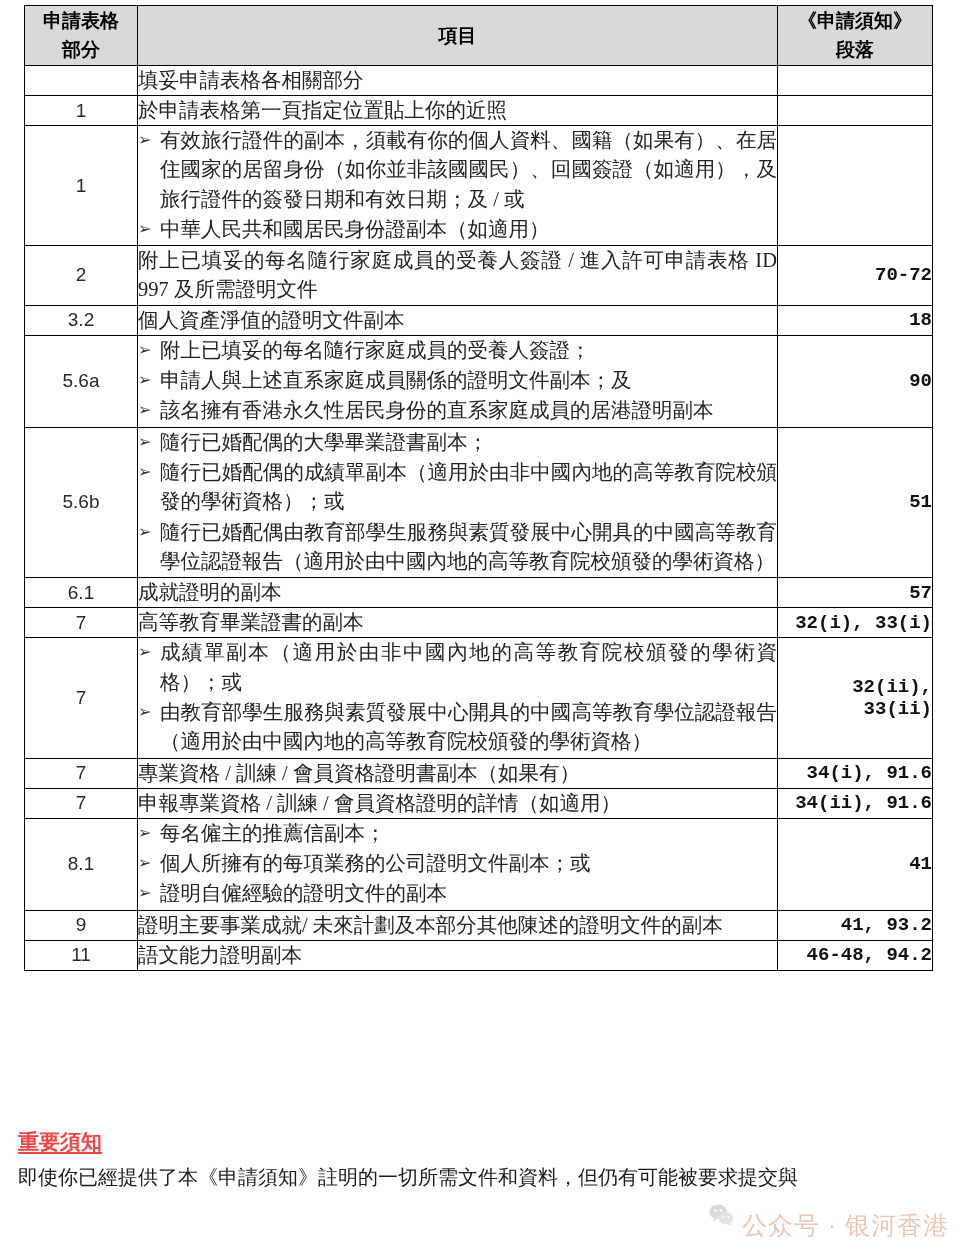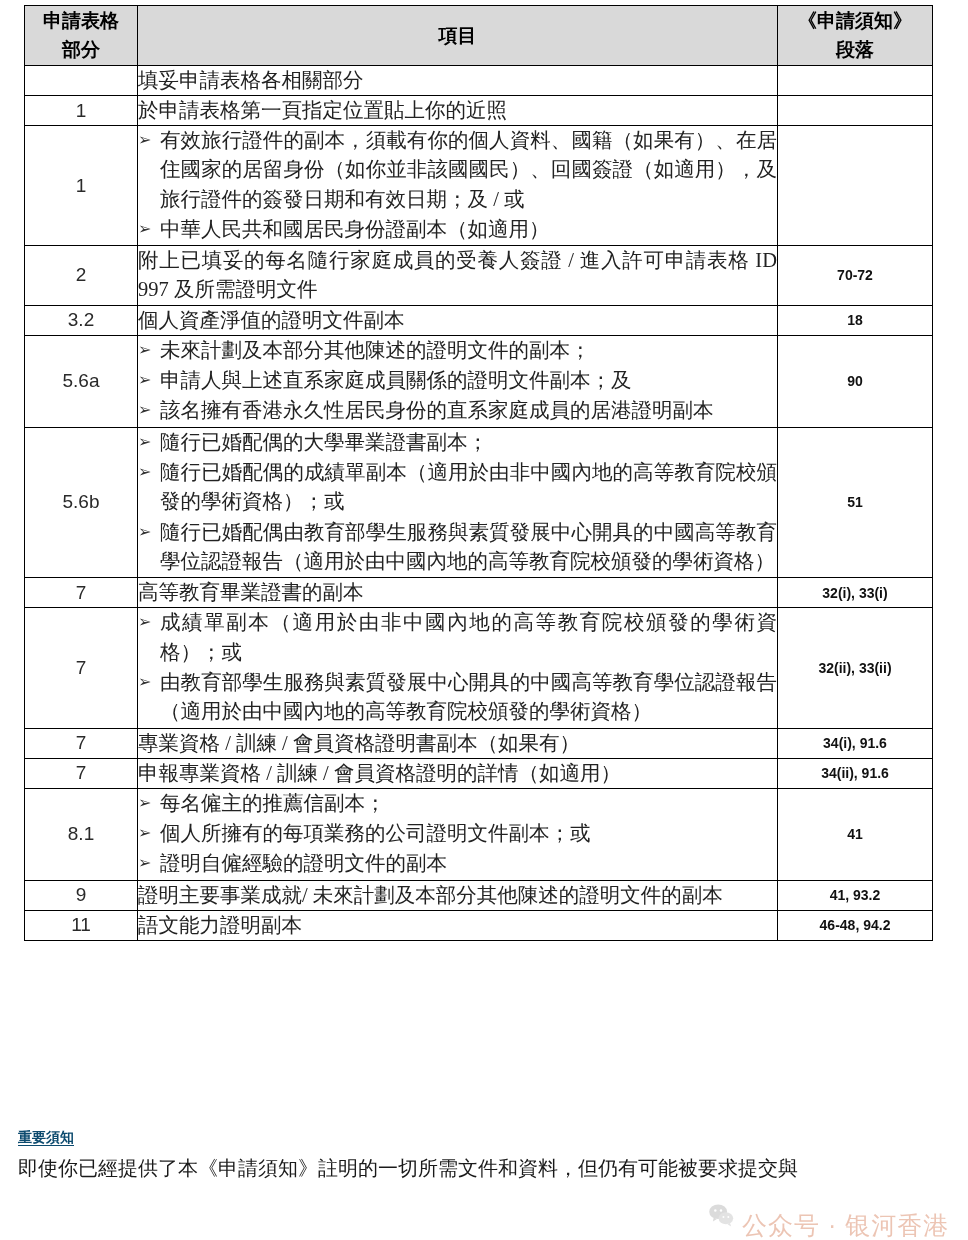--- a/index.html
+++ b/index.html
@@ -52,23 +52,23 @@
   }
   thead th .hdr-line { display: block; }
 
   td.part-cell {
     text-align: center;
     font-family: "Liberation Sans", "DejaVu Sans", sans-serif;
     font-size: 19px;
     color: #2a2a2a;
   }
   td.para-cell {
-    text-align: center;
-    font-family: Liberation Sans, sans-serif;
-    font-size: 14px;
+    text-align: right;
+    font-family: Liberation Mono, monospace;
+    font-size: 19px;
     font-weight: bold;
     color: #111;
   }
   td.item-cell {
     text-align: left;
     padding: 6px 10px 6px 12px;
     font-size: 20.5px;
     line-height: 1.42;
     color: #222;
     margin-left: 7px;
@@ -107,22 +107,22 @@
   
   .notice {
     position: absolute;
     left: 10px;
     top: 1128px;
     width: 946px;
   }
   .notice-title {
     font-family: "Liberation Sans", "DejaVu Sans", sans-serif;
     font-weight: bold;
-    font-size: 14px;
-    color: #0c4a6e;
+    font-size: 21px;
+    color: #ef4444;
     text-decoration: underline;
     text-underline-offset: 3px;
     display: inline-block;
     margin: 0 0 7px 0;
   }
   .notice-body {
     font-size: 20px;
     line-height: 1.46;
     color: #1a1a1a;
     margin: 0;
@@ -215,37 +215,44 @@
           <td class="part-cell">3.2</td>
           <td class="item-cell">
             <span class="plain justified">個人資產淨值的證明文件副本</span>
           </td>
           <td class="para-cell">18</td>
         </tr>
         <tr>
           <td class="part-cell">5.6a</td>
           <td class="item-cell">
             <ul class="bullets">
-              <li><span class="arrow">➢</span><span>未來計劃及本部分其他陳述的證明文件的副本；</span></li>
+              <li><span class="arrow">➢</span><span>附上已填妥的每名隨行家庭成員的受養人簽證；</span></li>
               <li><span class="arrow">➢</span><span>申請人與上述直系家庭成員關係的證明文件副本；及</span></li>
               <li><span class="arrow">➢</span><span>該名擁有香港永久性居民身份的直系家庭成員的居港證明副本</span></li>
             </ul>
           </td>
           <td class="para-cell">90</td>
         </tr>
         <tr>
           <td class="part-cell">5.6b</td>
           <td class="item-cell">
             <ul class="bullets">
               <li><span class="arrow">➢</span><span>隨行已婚配偶的大學畢業證書副本；</span></li>
               <li><span class="arrow">➢</span><span>隨行已婚配偶的成績單副本（適用於由非中國內地的高等教育院校頒發的學術資格）；或</span></li>
               <li><span class="arrow">➢</span><span>隨行已婚配偶由教育部學生服務與素質發展中心開具的中國高等教育學位認證報告（適用於由中國內地的高等教育院校頒發的學術資格）</span></li>
             </ul>
           </td>
           <td class="para-cell">51</td>
+        </tr>
+        <tr>
+          <td class="part-cell">6.1</td>
+          <td class="item-cell">
+            <span class="plain justified">成就證明的副本</span>
+          </td>
+          <td class="para-cell">57</td>
         </tr>
         <tr>
           <td class="part-cell">7</td>
           <td class="item-cell">
             <span class="plain justified">高等教育畢業證書的副本</span>
           </td>
           <td class="para-cell">32(i), 33(i)</td>
         </tr>
         <tr>
           <td class="part-cell">7</td>

